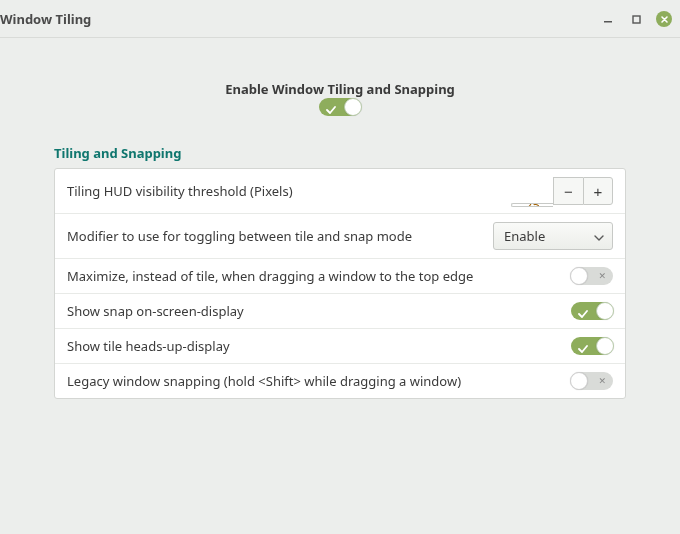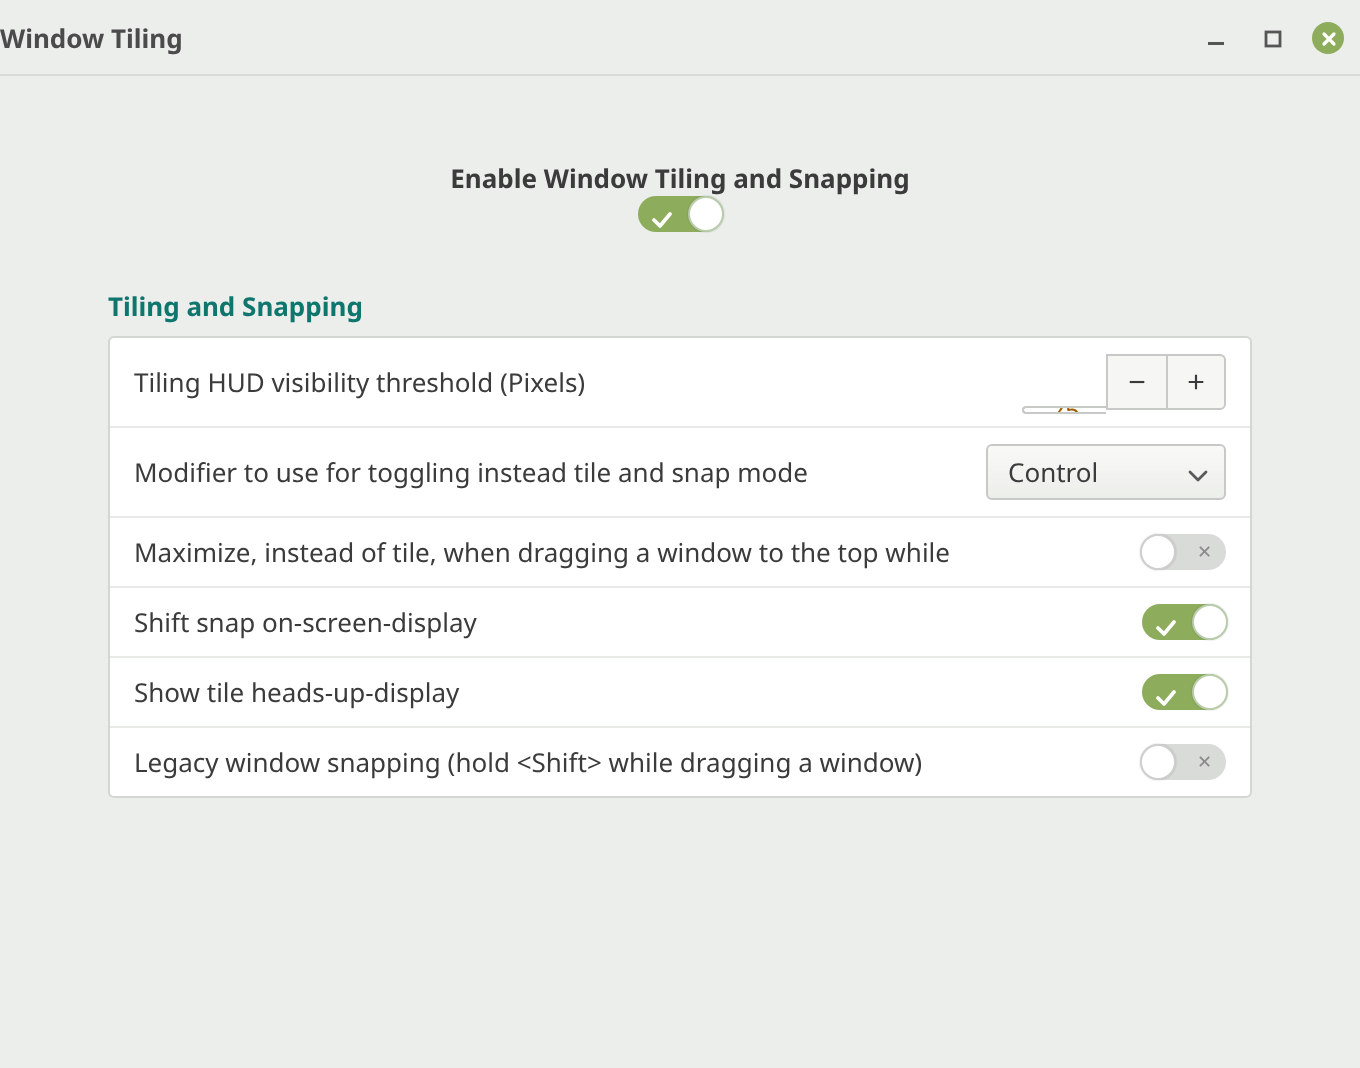--- a/index.html
+++ b/index.html
@@ -240,39 +240,39 @@
         <button class="minus">
           <span>−</span>
         </button>
         <button class="plus">
           <span>+</span>
         </button>
       </div>
     </div>
 
     <div class="panel-row">
-      <span class="row-label">Modifier to use for toggling instead tile and snap mode</span>
+      <span class="row-label">Modifier to use for toggling between tile and snap mode</span>
       <div class="dropdown">
-        <span>Control</span>
+        <span>Enable</span>
         <span class="chev"><svg width="10" height="6" viewBox="0 0 10 6">
               <path d="M1 1 L5 5 L9 1" stroke="currentColor" stroke-width="1.4" fill="none" stroke-linecap="round" stroke-linejoin="round"></path>
             </svg></span>
       </div>
     </div>
 
     <div class="panel-row">
-      <span class="row-label">Maximize, instead of tile, when dragging a window to the top while</span>
+      <span class="row-label">Maximize, instead of tile, when dragging a window to the top edge</span>
       <div class="toggle off">
         <span class="knob"></span>
         <span class="x">✕</span>
       </div>
     </div>
 
     <div class="panel-row">
-      <span class="row-label">Shift snap on-screen-display</span>
+      <span class="row-label">Show snap on-screen-display</span>
       <div class="toggle on">
         <span class="check"><svg width="10" height="10" viewBox="0 0 10 10">
               <path d="M1 5 L4 8 L9 2" stroke="#fff" stroke-width="1.8" fill="none" stroke-linecap="round" stroke-linejoin="round"></path>
             </svg></span>
         <span class="knob"></span>
       </div>
     </div>
 
     <div class="panel-row">
       <span class="row-label">Show tile heads-up-display</span>

